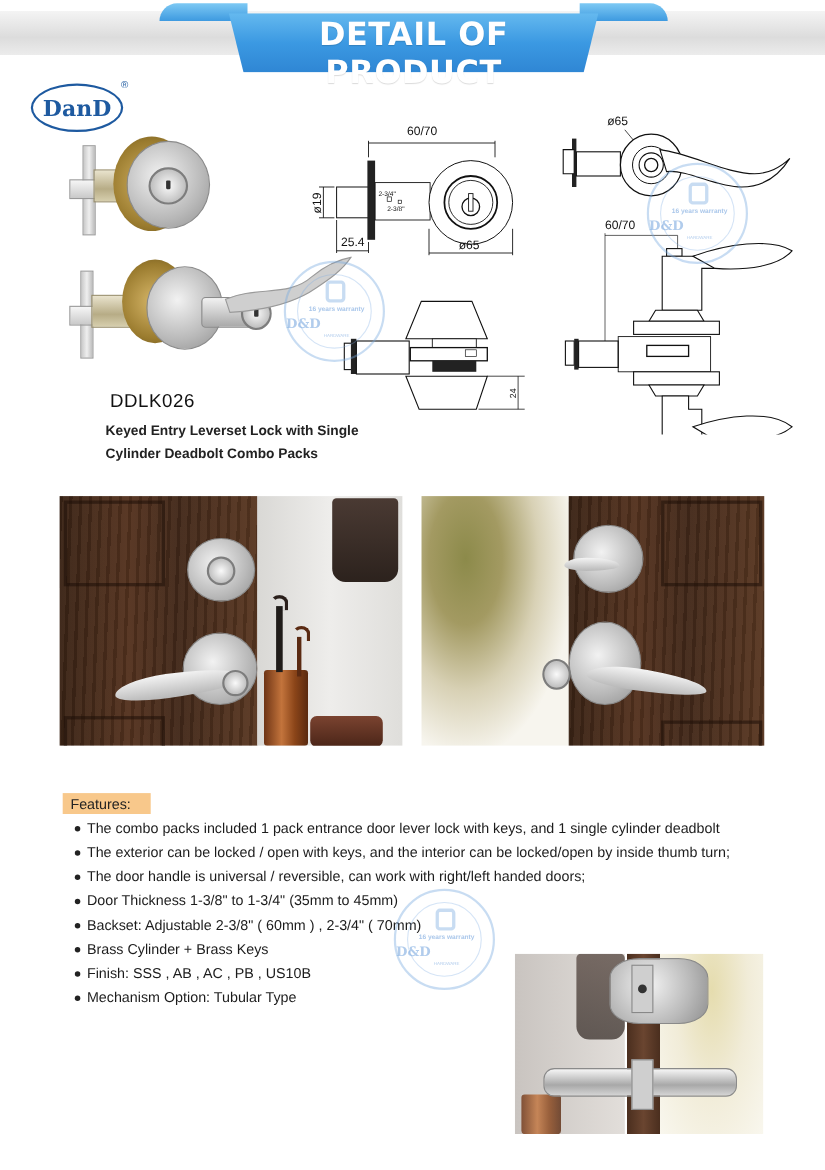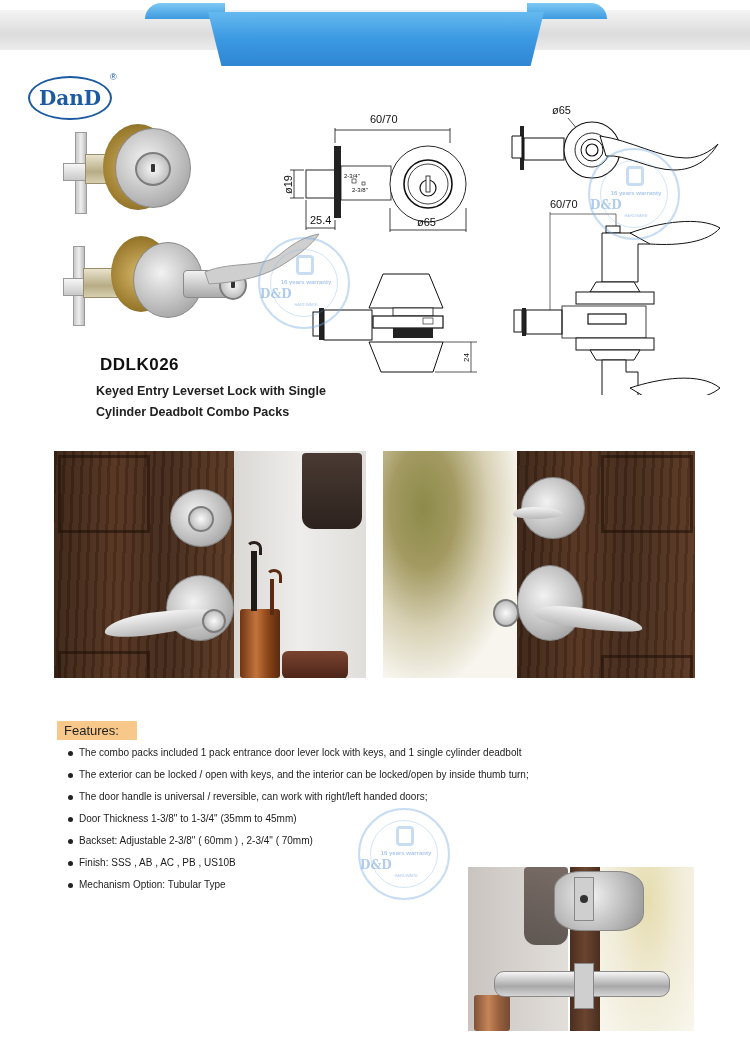--- a/index.html
+++ b/index.html
@@ -52,54 +52,55 @@
     border: 1px solid rgba(120,170,225,0.35); }
   .wm-mark { position: absolute; left: 36px; top: 16px; width: 18px; height: 20px; border-radius: 4px;
     border: 3px solid rgba(120,170,225,0.45); }
   .wm-t1 { position: absolute; left: 0; top: 40px; width: 92px; text-align: center; font-size: 6px;
     color: rgba(110,160,220,0.65); font-weight: bold; }
   .wm-t2 { position: absolute; left: 0; top: 48px; width: 92px; text-align: left; font-size: 12px;
     color: rgba(110,160,220,0.6); font-weight: bold; font-family: "DejaVu Serif", serif; }
   .wm-t3 { position: absolute; left: 0; top: 63px; width: 92px; text-align: center; font-size: 4px; color: rgba(110,160,220,0.6); }
 
   
-  .model { position: absolute; left: 100px; top: 355px; font-size: 17px; font-weight: bold; letter-spacing: 0.5px; }
+  .model { position: absolute; left: 100px; top: 355px; font-size: 17px; font-weight: normal; letter-spacing: 0.5px; }
   .subtitle { position: absolute; left: 96px; top: 381px; font-size: 12.5px; font-weight: bold; line-height: 21px; color: #222; }
 
   
   .scene { position: absolute; overflow: hidden; }
   .door-panel { position: absolute; border: 3px solid rgba(30,15,8,0.55); }
   .wood { background:
       repeating-linear-gradient(92deg, rgba(0,0,0,0.12) 0 3px, rgba(255,255,255,0.03) 3px 9px),
       linear-gradient(90deg,#3b2416,#55331f 35%,#43291a 60%,#5a3822); }
   .wall { background: linear-gradient(90deg,#d9d8d5,#eeedeb 50%,#dfdedb); }
   .blur-bg { background: radial-gradient(ellipse at 30% 25%, #8c8a4a 0%, #a39a62 25%, #d8d1b5 50%, #f7f5ee 75%); }
   .lever { position: absolute; background: linear-gradient(#f4f4f4,#b8b8b8); border-radius: 40% 60% 60% 40% / 60% 60% 40% 40%; }
   .umbrella-pot { position: absolute; background: linear-gradient(90deg,#6e3415,#c3743c 40%,#8b4519 70%,#5a2a10); border-radius: 3px; }
   .bag { position: absolute; background: linear-gradient(#7a4330,#4b2518); border-radius: 6px; }
   .coat { position: absolute; background: linear-gradient(#4a3a33,#2c221d); border-radius: 4px 4px 12px 12px; }
   .handle-curve { position: absolute; border: 3px solid #2a1f1b; border-bottom: none; border-left-color: transparent; border-radius: 50% 50% 0 0; }
 
   
   .features-tag { position: absolute; left: 57px; top: 721px; width: 80px; height: 19px; background: #f8c88b;
     font-size: 13px; color: #222; padding: 2px 0 0 7px; }
   .feat-list { position: absolute; left: 66px; top: 742px; list-style: none; }
-  .feat-list li { position: relative; font-size: 10px; line-height: 22px; color: #1c1c1c; padding-left: 13px; white-space: nowrap; }
+  .feat-list li { position: relative; font-size: 13px; line-height: 22px; color: #1c1c1c; padding-left: 13px; white-space: nowrap; }
   .feat-list li::before { content: ""; position: absolute; left: 2px; top: 9px; width: 5px; height: 5px; border-radius: 50%; background: #222; }
   .feat-list li.cont { padding-left: 14px; }
   .feat-list li.cont::before { display: none; }
 </style>
 </head>
 <body>
 
 <div class="banner">
   <div class="banner-bar"></div>
   <div class="banner-fold-l"></div>
   <div class="banner-fold-r"></div>
   <div class="banner-ribbon"></div>
+  <div class="banner-title">DETAIL OF PRODUCT</div>
 </div>
 
 <div class="logo">
   <span class="logo-text">DanD</span>
 </div>
 <span class="logo-reg">®</span>
 
 <div class="prod" style="left:55px;top:118px;width:115px;height:100px;">
   <div class="plate" style="left:20px;top:14px;width:12px;height:82px;"></div>
   <div class="tube" style="left:8px;top:45px;width:50px;height:18px;background:linear-gradient(#f6f6f6,#c9c9c9);border-color:#999;"></div>
@@ -260,20 +261,21 @@
   <div class="cyl" style="left:110px;top:148px;width:26px;height:28px;"></div>
 </div>
 
 <div class="features-tag">Features:</div>
 <ul class="feat-list">
   <li>The combo packs included 1 pack entrance door  lever lock with keys, and 1 single cylinder deadbolt</li>
   <li>The exterior can be locked / open with keys,  and the interior can be locked/open by inside thumb turn;</li>
   <li>The door handle is universal / reversible,  can work with right/left handed doors;</li>
   <li>Door Thickness 1-3/8" to 1-3/4" (35mm to 45mm)</li>
   <li>Backset: Adjustable 2-3/8" ( 60mm ) , 2-3/4" ( 70mm)</li>
+  <li>Brass Cylinder + Brass Keys</li>
   <li>Finish: SSS , AB , AC , PB , US10B</li>
   <li>Mechanism Option: Tubular Type</li>
 </ul>
 
 <div class="watermark" style="left:358px;top:808px;">
   <div class="inner"></div>
     <div class="wm-mark"></div>
   <div class="wm-t1">16 years warranty</div>
   <div class="wm-t2">D&amp;D</div>
   <div class="wm-t3">HARDWARE</div>

